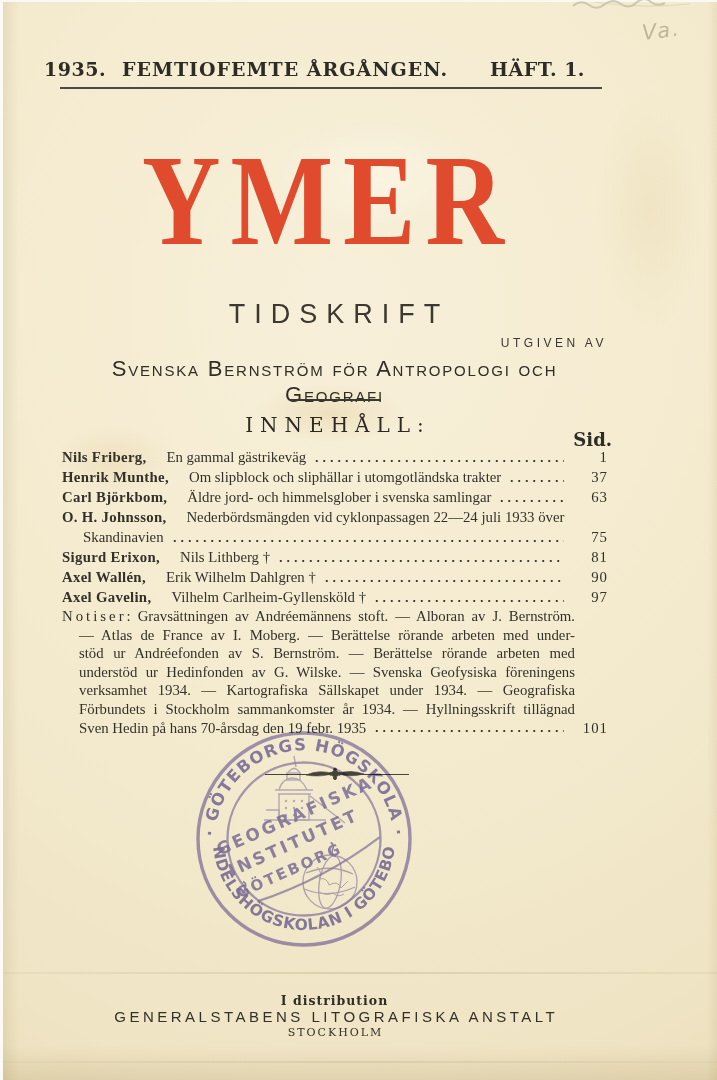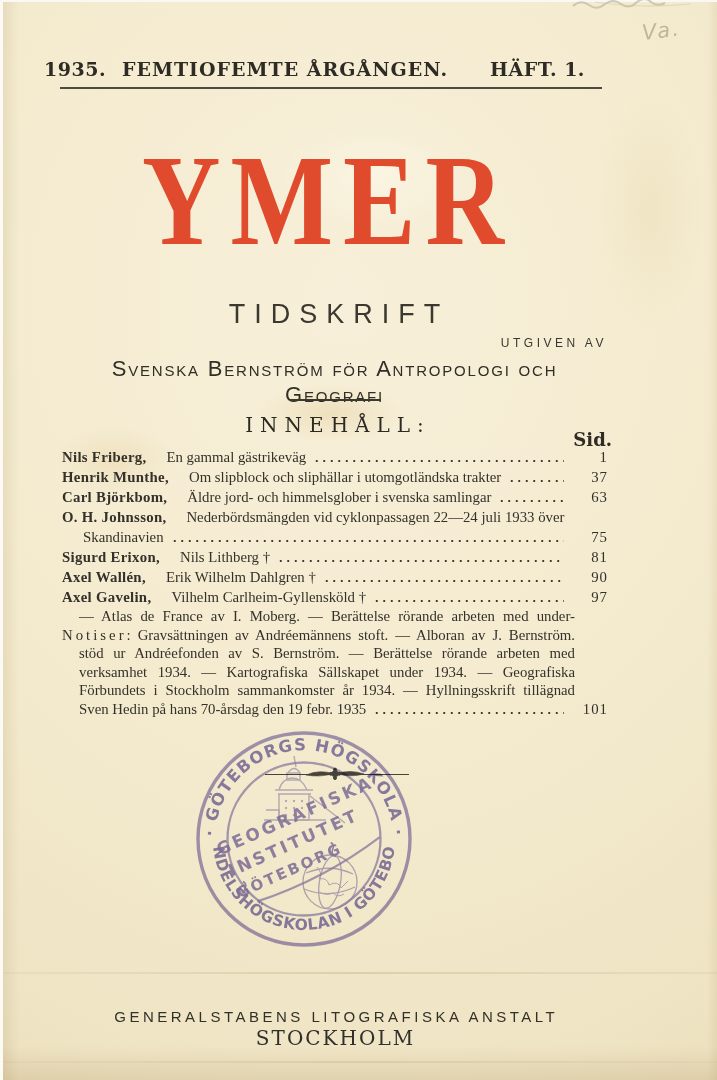--- a/index.html
+++ b/index.html
@@ -65,21 +65,21 @@
   .ornament-svg{position:absolute;left:262px;top:766px;}
   .stamp-svg{position:absolute;left:186px;top:726px;mix-blend-mode:multiply;opacity:.88;}
   .stamp-svg text{font-family:"DejaVu Sans","Liberation Sans",sans-serif;font-weight:700;}
   .pencil-svg{position:absolute;left:555px;top:0;}
   .pencil-text{font-family:"DejaVu Sans",sans-serif;font-style:italic;font-size:21px;fill:#b1a892;letter-spacing:2px;opacity:.8;}
 
   
   .dist{position:absolute;left:62px;top:993px;width:545px;text-align:center;font-size:12.5px;font-weight:700;letter-spacing:1px;color:#2f2d26;}
   .printer{position:absolute;left:62px;top:1008px;width:545px;text-align:center;
     font-family:"Liberation Sans",sans-serif;font-size:15px;font-weight:500;letter-spacing:3.5px;padding-left:3.5px;color:#32302a;}
-  .city{position:absolute;left:62px;top:1026px;width:545px;text-align:center;font-size:20px;letter-spacing:2px;padding-left:2px;color:#32302a;}
+  .city{position:absolute;left:62px;top:1026px;width:545px;text-align:center;font-size:11px;letter-spacing:2px;padding-left:2px;color:#32302a;}
 </style>
 </head>
 <body>
 
 <div class="page">
 
   <div class="stain s4"></div>
   <div class="stain s1"></div>
   <div class="stain s2"></div>
   <div class="stain s3"></div>
@@ -142,23 +142,24 @@
         <span class="leader"></span>
         <span class="toc-page">90</span>
       </div>
       <div class="toc-row">
         <span class="toc-text"><b class="toc-author">Axel Gavelin,</b><span class="toc-title">Vilhelm Carlheim-Gyllensköld †</span></span>
         <span class="leader"></span>
         <span class="toc-page">97</span>
       </div>
     </div>
   <div class="notiser" id="notiser">
+      <div class="notiser-line"><span class="notiser-label">Notiser:</span><span>Gravsättningen av Andréemännens stoft. — Alboran av J. Bernström.</span></div>
       <div class="notiser-line ind">— Atlas de France av I. Moberg. — Berättelse rörande arbeten med under-</div>
-      <div class="notiser-line"><span class="notiser-label">Notiser:</span><span>Gravsättningen av Andréemännens stoft. — Alboran av J. Bernström.</span></div>
       <div class="notiser-line ind">stöd ur Andréefonden av S. Bernström. — Berättelse rörande arbeten med</div>
+      <div class="notiser-line ind">understöd ur Hedinfonden av G. Wilske. — Svenska Geofysiska föreningens</div>
       <div class="notiser-line ind">verksamhet 1934. — Kartografiska Sällskapet under 1934. — Geografiska</div>
       <div class="notiser-line ind">Förbundets i Stockholm sammankomster år 1934. — Hyllningsskrift tillägnad</div>
       <div class="notiser-last">
         <span>Sven Hedin på hans 70-årsdag den 19 febr. 1935</span>
         <span class="leader"></span>
         <span class="toc-page">101</span>
       </div>
     </div>
 
   <svg class="ornament-svg" width="150" height="17" viewBox="0 0 150 17">
@@ -235,15 +236,16 @@
   </svg>
 
   <svg class="pencil-svg" width="162" height="52" viewBox="0 0 162 52">
     <g stroke="#b0a894" fill="none" opacity="0.55">
       <path d="M18 6 q8 -7 16 -1 q8 6 16 -1 q8 -6 16 0 q8 6 16 -2 q8 -6 14 0 q6 5 14 1" stroke-width="2"></path>
       <path d="M40 2 q45 7 95 2" stroke-width="1.2" opacity="0.5"></path>
     </g>
     <text x="88" y="40" class="pencil-text" transform="rotate(-7 88 40)">Va.</text>
   </svg>
 
+  <div class="dist">I distribution</div>
   <div class="printer">GENERALSTABENS LITOGRAFISKA ANSTALT</div>
   <div class="city">STOCKHOLM</div>
 </div>
 
 </body></html>

